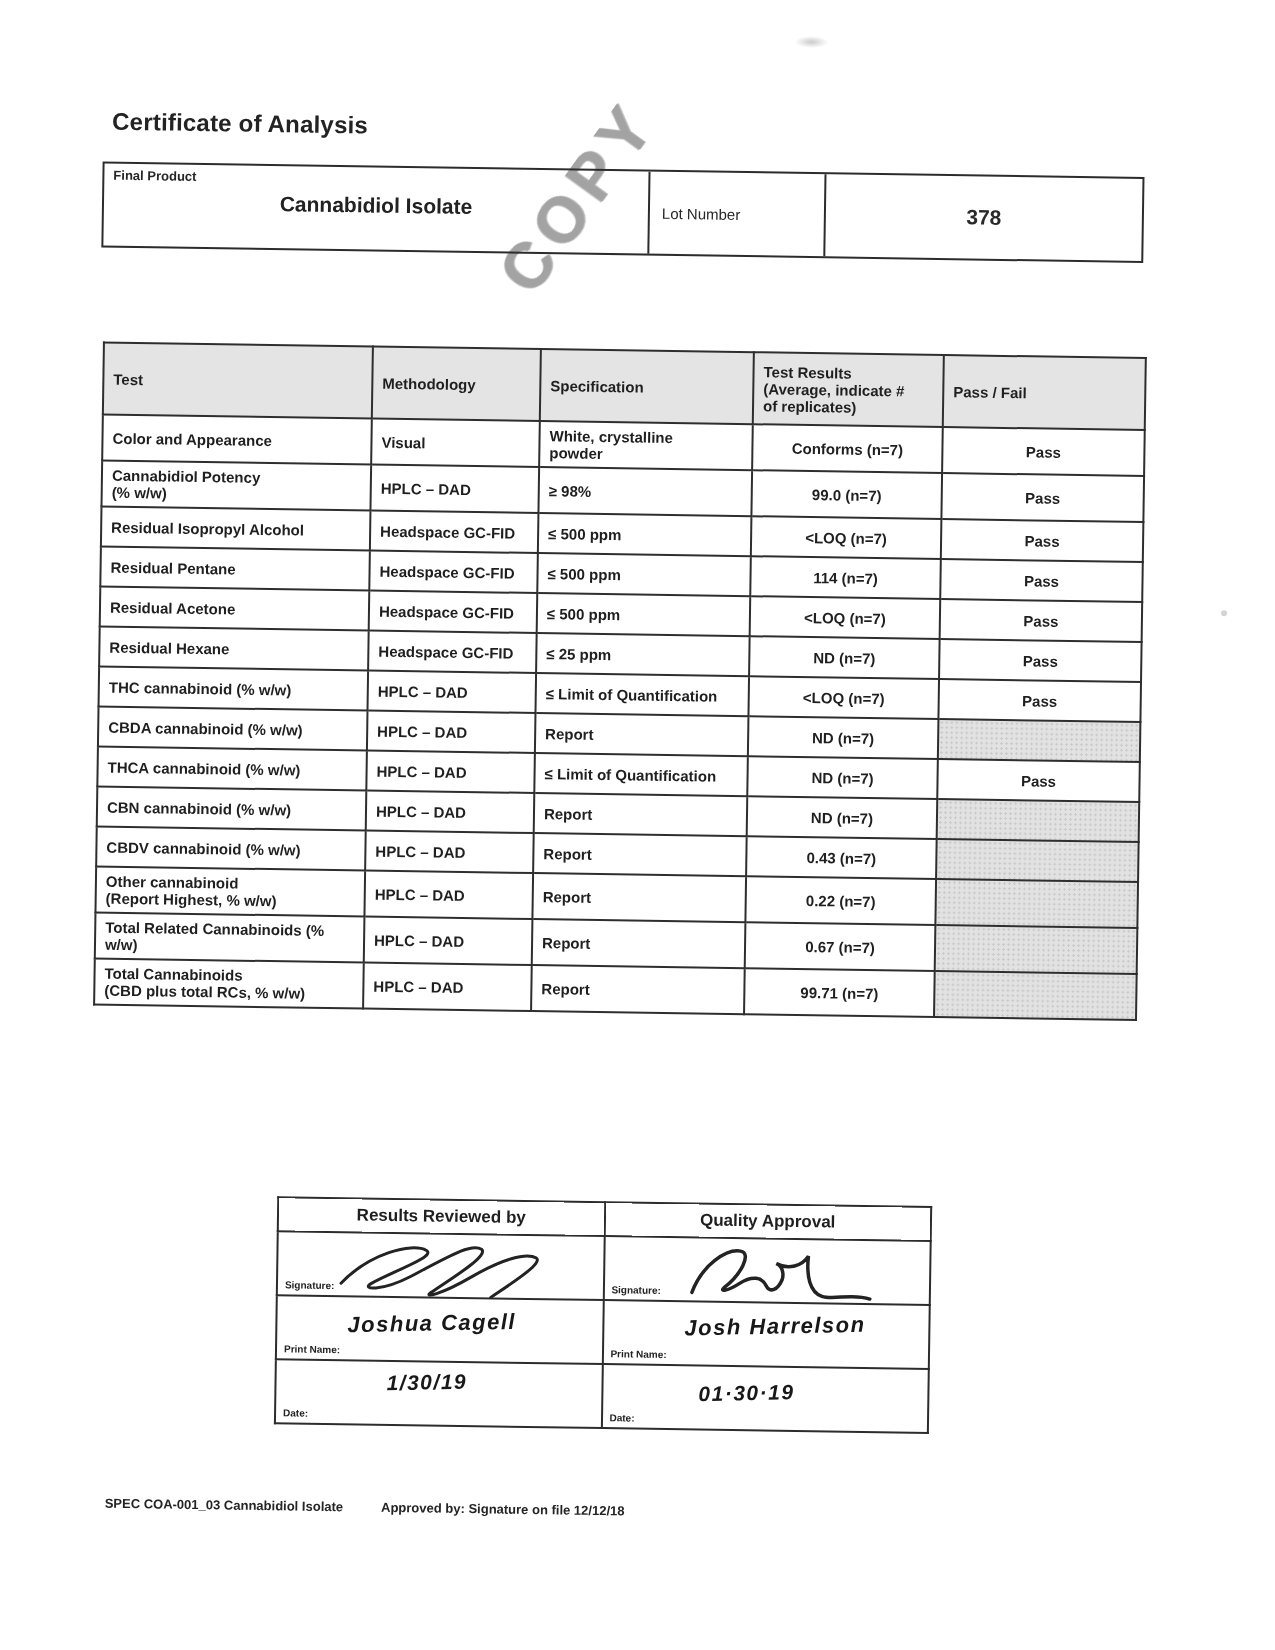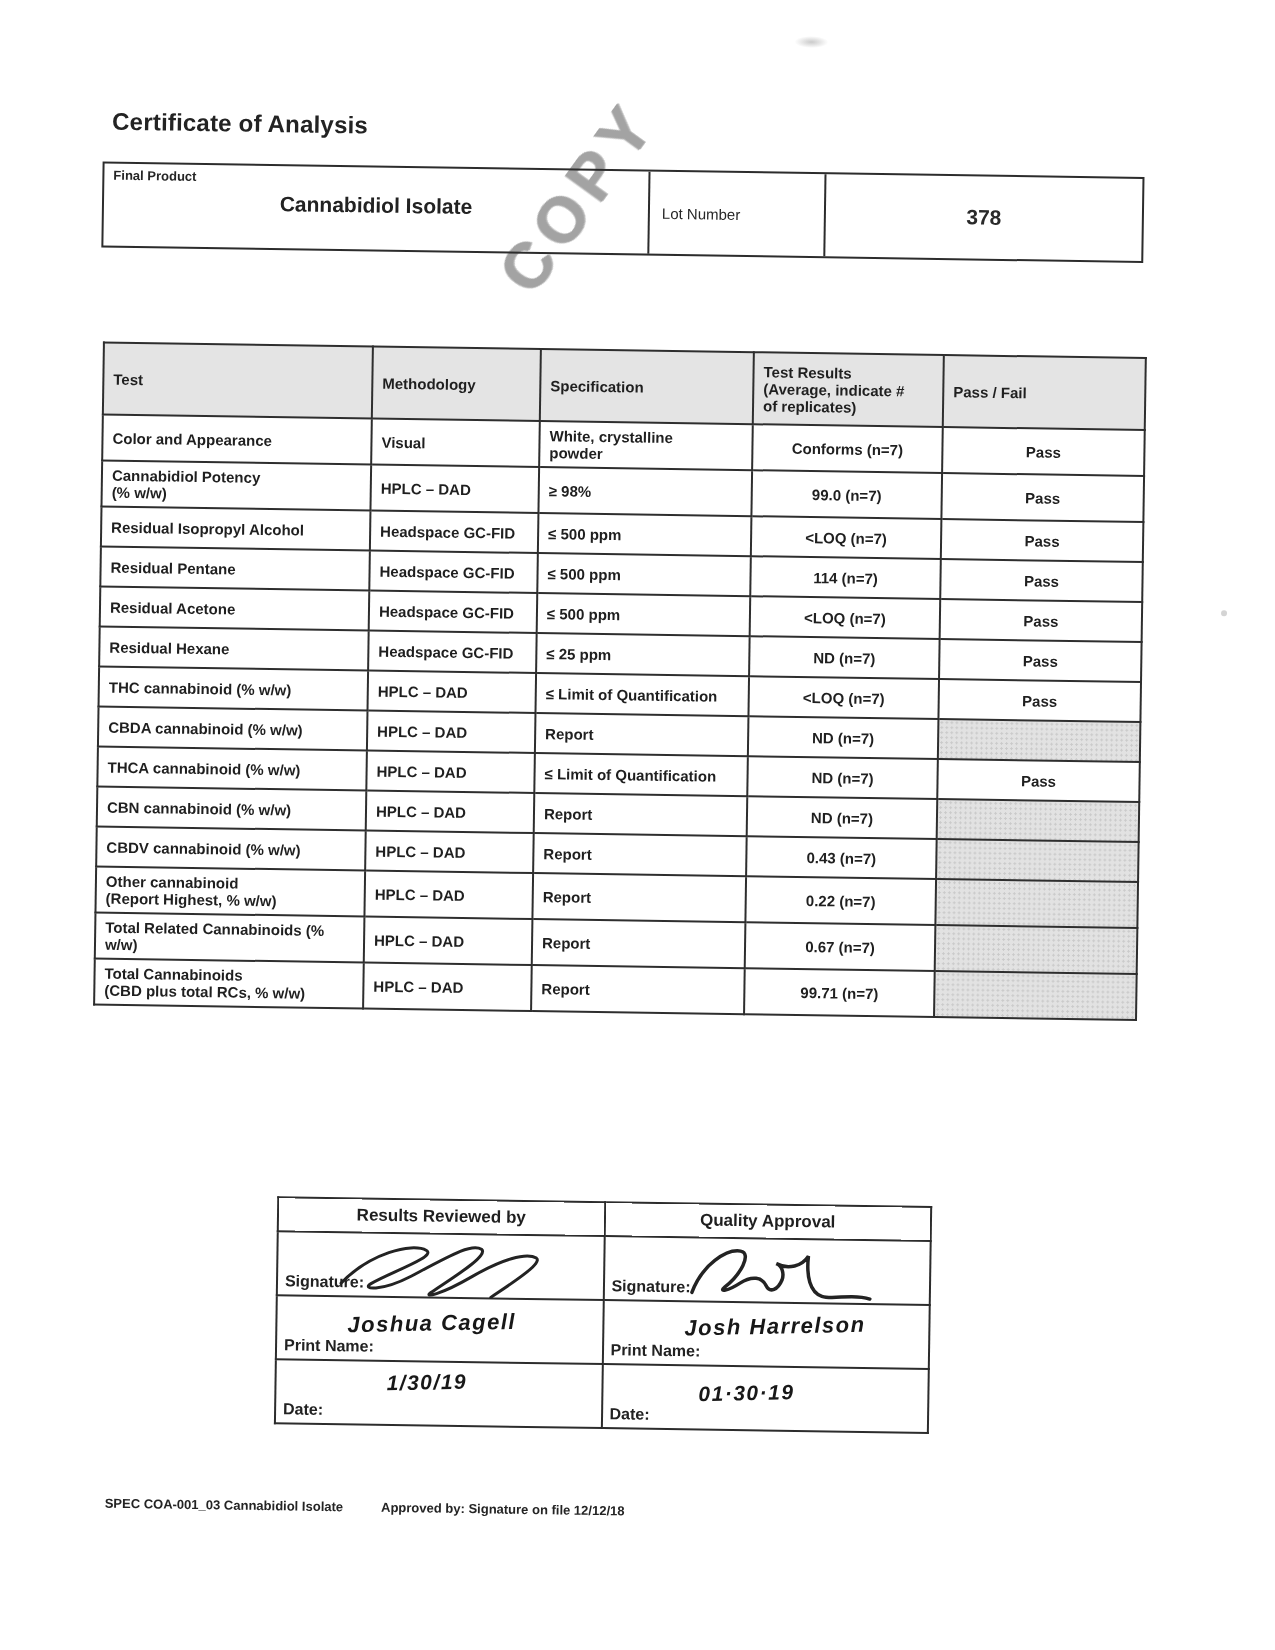--- a/index.html
+++ b/index.html
@@ -47,21 +47,21 @@
   .results td.pf.shaded{background:#e2e2e2;
       background-image:radial-gradient(rgba(160,160,160,.35) 1px, transparent 1.2px);
       background-size:5px 5px;}
 
   
   .signoff{position:absolute;left:295px;top:1192px;width:655px;border-collapse:collapse;
            table-layout:fixed;color:#1f1f1f;}
   .signoff th,.signoff td{border:2.5px solid #2c2c2c;box-sizing:border-box;position:relative;}
   .signoff th{height:34px;font-size:17px;font-weight:bold;text-align:center;background:#fff;}
   .signoff td{height:64px;}
-  .cell-label{position:absolute;left:7px;bottom:4px;font-size:16px;font-weight:bold;color:#222;}
+  .cell-label{position:absolute;left:7px;bottom:4px;font-size:10px;font-weight:bold;color:#222;}
   .sig-svg{position:absolute;left:55px;top:2px;}
   .handwrite{position:absolute;font-size:22px;font-weight:bold;font-style:italic;
              letter-spacing:1.5px;color:#181818;transform:rotate(-2deg);}
   .hw-name-l{left:70px;top:12px;}
   .hw-name-r{left:80px;top:10px;}
   .hw-date-l{left:110px;top:8px;font-size:21px;}
   .hw-date-r{left:95px;top:14px;font-size:21px;}
 
   
   .footer{position:absolute;left:127px;top:1494px;font-size:13px;font-weight:bold;color:#242424;}

